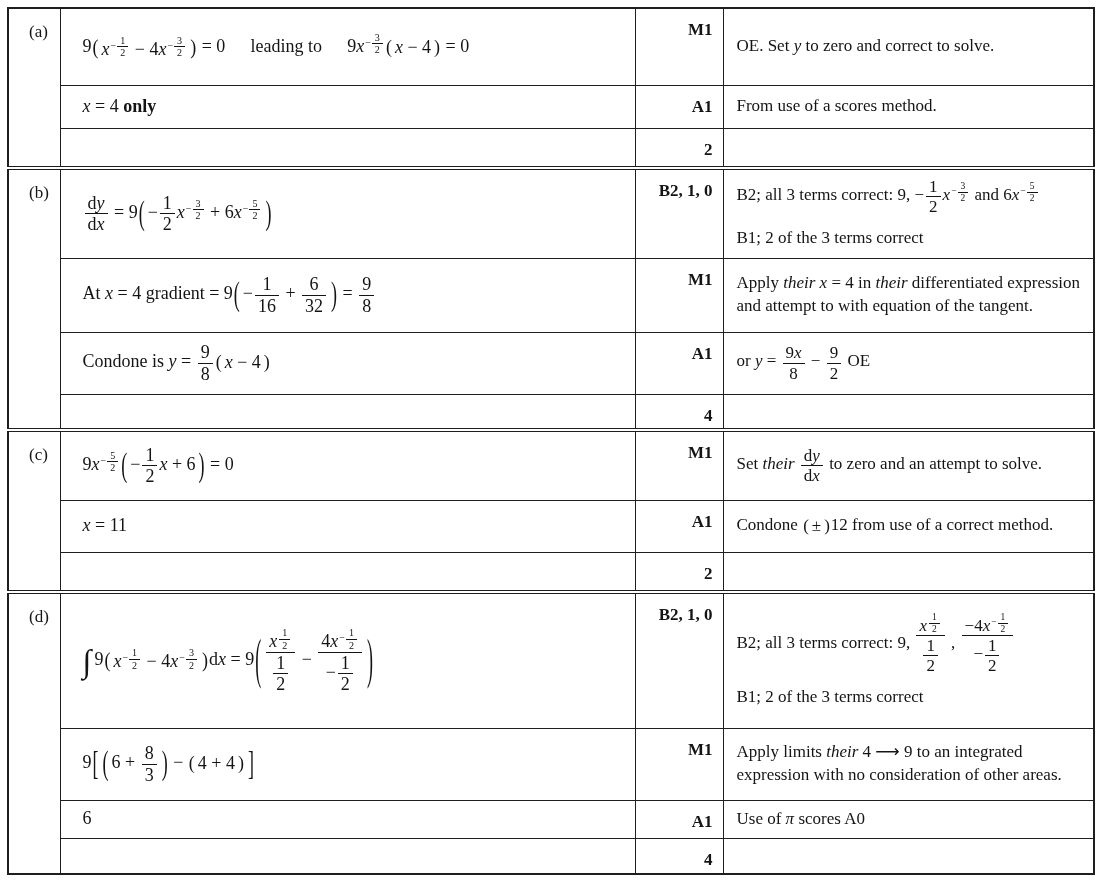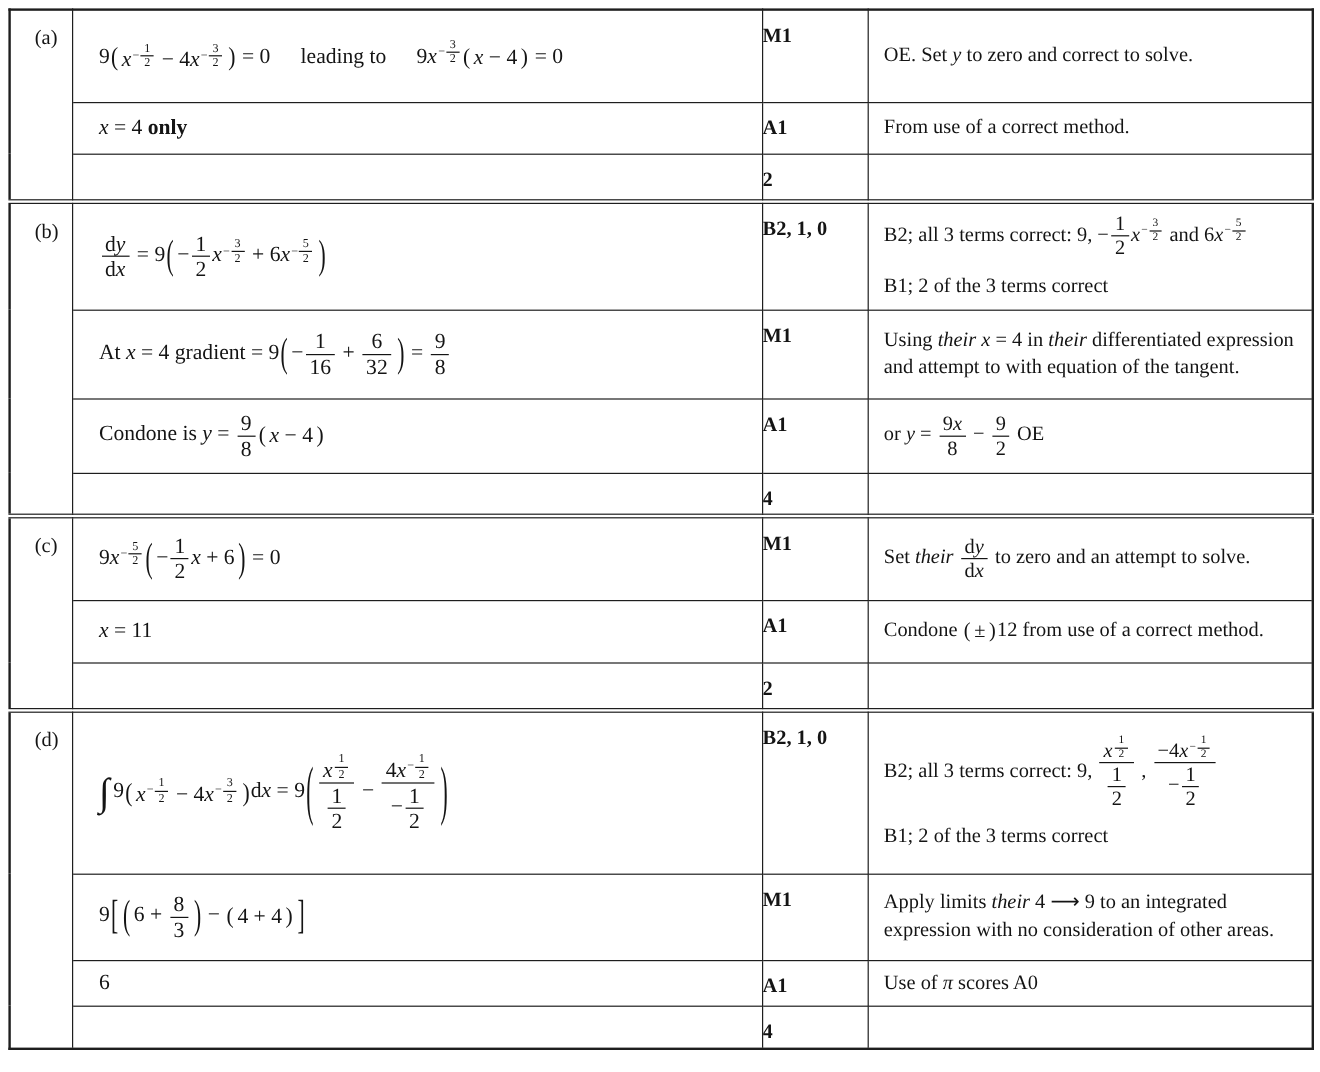--- a/index.html
+++ b/index.html
@@ -14,21 +14,21 @@
   }
   tbody.sec + tbody.sec { border-top: 4px double #1e1e1e; }
   td { border: 1.5px solid #1e1e1e; overflow: hidden; }
   td.part-cell {
     vertical-align: top; padding: 13px 0 0 20px; font-size: 17px;
   }
   td.work-cell {
     vertical-align: middle; padding: 4px 8px 4px 22px; font-size: 18px; line-height: 1.3;
   }
   td.mark-cell {
-    vertical-align: top; padding: 11px 10px 0 0; text-align: left;
+    vertical-align: top; padding: 11px 10px 0 0; text-align: right;
     font-weight: bold; font-size: 17px;
   }
   td.comment-cell {
     vertical-align: middle; padding: 5px 10px 5px 13px; font-size: 17px; line-height: 1.35;
   }
   
   .mt { }
   .mi { font-style: italic; }
   .mb { font-weight: bold; }
   .msup { display: inline-block; vertical-align: 0.62em; font-size: 0.56em; line-height: 1; margin: 0 1px 0 1px; }
@@ -65,21 +65,21 @@
               <span class="mparen" style="transform: scaleY(1.06);">(</span>
               <span class="mfence-inner"><span class="mi">x</span><span class="mt"> − 4</span></span>
               <span class="mparen" style="transform: scaleY(1.06);">)</span>
             </span><span class="mt"> = 0</span></td>
           <td class="mark-cell">M1</td>
           <td class="comment-cell"><span class="mt">OE. Set </span><span class="mi">y</span><span class="mt"> to zero and correct to solve.</span></td>
         </tr>
         <tr style="height: 43px; padding-left: 47px;">
           <td class="work-cell"><span class="mi">x</span><span class="mt"> = 4 </span><span class="mb">only</span></td>
           <td class="mark-cell">A1</td>
-          <td class="comment-cell"><span class="mt">From use of a correct method.</span></td>
+          <td class="comment-cell"><span class="mt">From use of a scores method.</span></td>
         </tr>
         <tr style="height: 40px;">
           <td class="work-cell"></td>
           <td class="mark-cell">2</td>
           <td class="comment-cell"></td>
         </tr>
       </tbody>
       <tbody class="sec">
         <tr style="height: 90px;">
           <td class="part-cell" rowspan="4">(b)</td>
@@ -91,21 +91,21 @@
           <td class="mark-cell">B2, 1, 0</td>
           <td class="comment-cell"><span class="mt">B2; all 3 terms correct: 9, −</span><span class="mfrac"><span class="mnum"><span class="mt">1</span></span><span class="mden"><span class="mt">2</span></span></span><span class="mi">x</span><span class="msup"><span class="mt">−</span><span class="mfrac"><span class="mnum"><span class="mt">3</span></span><span class="mden"><span class="mt">2</span></span></span></span><span class="mt"> and 6</span><span class="mi">x</span><span class="msup"><span class="mt">−</span><span class="mfrac"><span class="mnum"><span class="mt">5</span></span><span class="mden"><span class="mt">2</span></span></span></span><span class="mbr"></span><span class="mt">B1; 2 of the 3 terms correct</span></td>
         </tr>
         <tr style="height: 74px;">
           <td class="work-cell"><span class="mt">At </span><span class="mi">x</span><span class="mt"> = 4 gradient = 9</span><span class="mfence">
               <span class="mparen" style="transform: scaleY(1.88);">(</span>
               <span class="mfence-inner"><span class="mt">−</span><span class="mfrac"><span class="mnum"><span class="mt">1</span></span><span class="mden"><span class="mt">16</span></span></span><span class="mt"> + </span><span class="mfrac"><span class="mnum"><span class="mt">6</span></span><span class="mden"><span class="mt">32</span></span></span></span>
               <span class="mparen" style="transform: scaleY(1.88);">)</span>
             </span><span class="mt"> = </span><span class="mfrac"><span class="mnum"><span class="mt">9</span></span><span class="mden"><span class="mt">8</span></span></span></td>
           <td class="mark-cell">M1</td>
-          <td class="comment-cell"><span class="mt">Using </span><span class="mi">their</span><span class="mt"> </span><span class="mi">x</span><span class="mt"> = 4 in </span><span class="mi">their</span><span class="mt"> differentiated expression and attempt to with equation of the tangent.</span></td>
+          <td class="comment-cell"><span class="mt">Apply </span><span class="mi">their</span><span class="mt"> </span><span class="mi">x</span><span class="mt"> = 4 in </span><span class="mi">their</span><span class="mt"> differentiated expression and attempt to with equation of the tangent.</span></td>
         </tr>
         <tr style="height: 62px;">
           <td class="work-cell"><span class="mt">Condone is </span><span class="mi">y</span><span class="mt"> = </span><span class="mfrac"><span class="mnum"><span class="mt">9</span></span><span class="mden"><span class="mt">8</span></span></span><span class="mfence">
               <span class="mparen" style="transform: scaleY(1.06);">(</span>
               <span class="mfence-inner"><span class="mi">x</span><span class="mt"> − 4</span></span>
               <span class="mparen" style="transform: scaleY(1.06);">)</span>
             </span></td>
           <td class="mark-cell">A1</td>
           <td class="comment-cell"><span class="mt">or </span><span class="mi">y</span><span class="mt"> = </span><span class="mfrac"><span class="mnum"><span class="mt">9</span><span class="mi">x</span></span><span class="mden"><span class="mt">8</span></span></span><span class="mt"> − </span><span class="mfrac"><span class="mnum"><span class="mt">9</span></span><span class="mden"><span class="mt">2</span></span></span><span class="mt"> OE</span></td>
         </tr>

